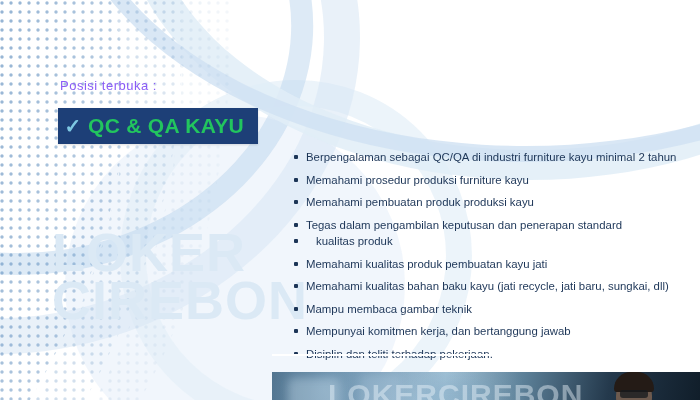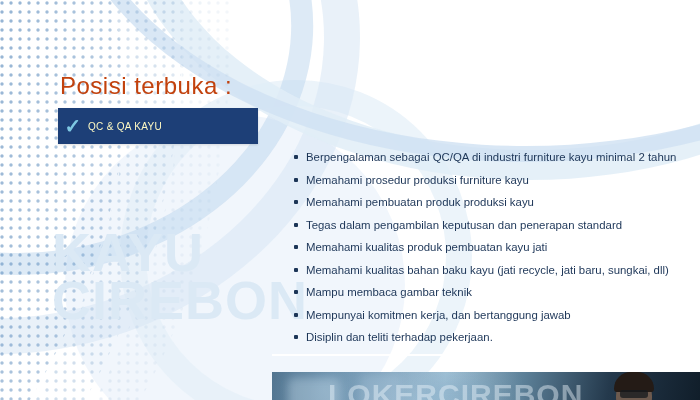--- a/index.html
+++ b/index.html
@@ -119,23 +119,23 @@
 
   
   .content {
     position: absolute;
     inset: 0;
   }
 
   .posisi-label {
     position: absolute;
     left: 60px;
-    top: 72px;
-    font-size: 24px;
-    color: #c2410c;
+    top: 78px;
+    font-size: 13px;
+    color: #8b5cf6;
     letter-spacing: .5px;
   }
 
   .position-bar {
     position: absolute;
     left: 58px;
     top: 108px;
     width: 200px;
     height: 36px;
     background: #1d3f77;
@@ -146,23 +146,23 @@
   .position-bar .check {
     width: 30px;
     min-width: 30px;
     text-align: center;
     color: #7ec8e3;
     font-size: 20px;
     line-height: 1;
     font-weight: bold;
   }
   .position-bar .pos-title {
-    color: #fef9c3;
-    font-size: 10px;
-    font-weight: normal;
+    color: #22c55e;
+    font-size: 21px;
+    font-weight: bold;
     letter-spacing: .3px;
     white-space: nowrap;
   }
 
   .kualifikasi-title {
     position: absolute;
     left: 288px;
     top: 112px;
     font-size: 15px;
     font-weight: bold;
@@ -337,40 +337,41 @@
         </mask>
       </defs>
       <g mask="url(#dotmask)">
         <path d="M0,0 L120,0 C150,90 140,230 40,400 L0,400 Z" fill="url(#dotpat)" opacity="0.85"></path>
         <path d="M120,0 L190,0 C200,120 170,270 95,400 L45,400 C140,230 150,95 120,0 Z" fill="url(#dotpat)" opacity="0.55"></path>
         <path d="M190,0 L240,0 C245,140 215,290 150,400 L105,400 C175,270 200,125 190,0 Z" fill="url(#dotpat)" opacity="0.3"></path>
       </g>
     </svg>
 
     <div class="watermark">
-      <span>KAYU</span>
+      <span>LOKER</span>
       <span class="wm2">CIREBON</span>
     </div>
   </div>
 
   <div class="content">
 
     <div class="posisi-label">Posisi terbuka :</div>
 
     <div class="position-bar">
       <span class="check">✓</span>
       <span class="pos-title">QC &amp; QA KAYU</span>
     </div>
 
 
     <ul class="qual-list">
       <li>Berpengalaman sebagai QC/QA di industri furniture kayu minimal 2 tahun</li>
       <li>Memahami prosedur produksi furniture kayu</li>
       <li>Memahami pembuatan produk produksi kayu</li>
       <li>Tegas dalam pengambilan keputusan dan penerapan standard</li>
+      <li style="list-style:none; padding-left:22px; margin-top:-6px;">kualitas produk</li>
       <li>Memahami kualitas produk pembuatan kayu jati</li>
       <li>Memahami kualitas bahan baku kayu (jati recycle, jati baru, sungkai, dll)</li>
       <li>Mampu membaca gambar teknik</li>
       <li>Mempunyai komitmen kerja, dan bertanggung jawab</li>
       <li>Disiplin dan teliti terhadap pekerjaan.</li>
     </ul>
   </div>
 
   <div class="strip-top-edge"></div>
   <div class="photo-strip">

